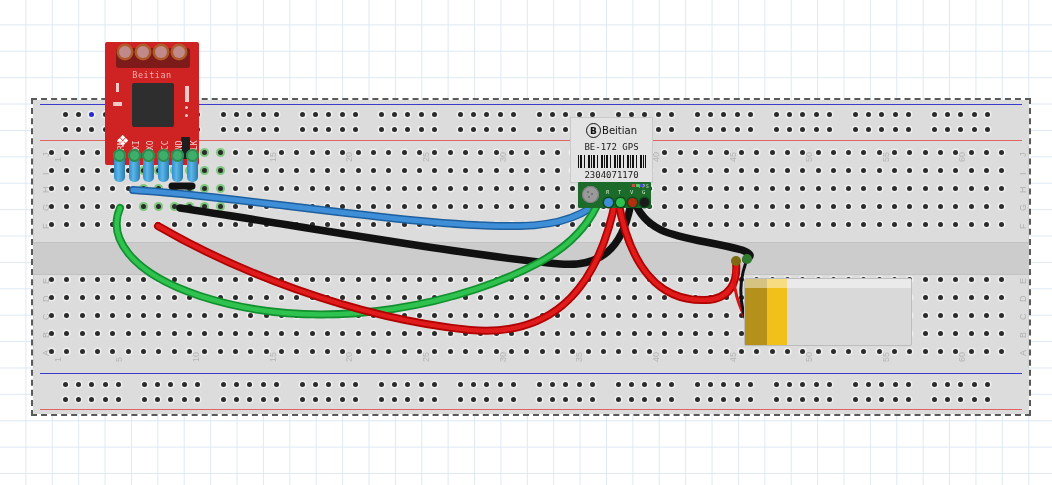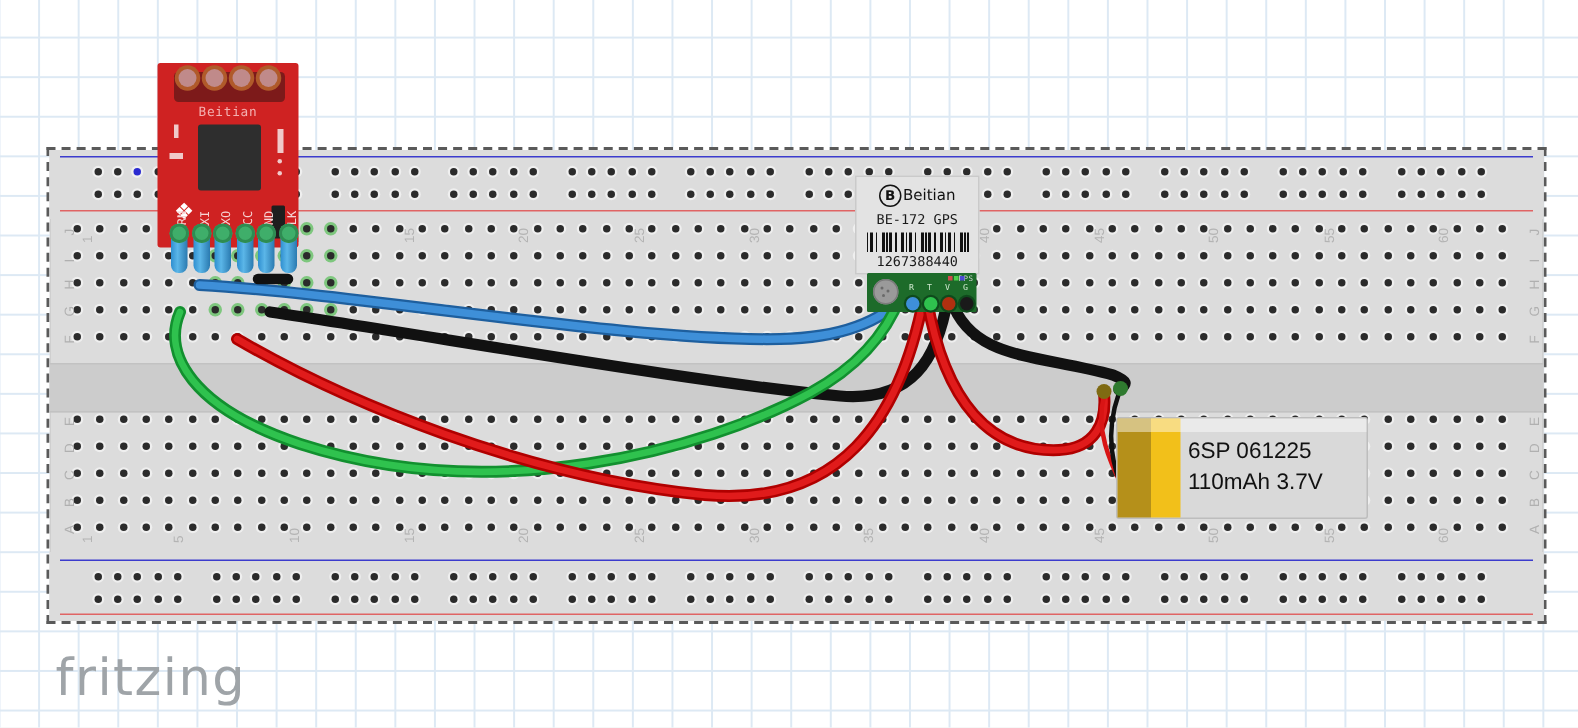--- a/index.html
+++ b/index.html
@@ -1211,21 +1211,21 @@
       </div>
     </div>
 
   <div id="gps-label">
     <div class="brandline">
       <span class="bcircle">B</span>
       <span class="bname">Beitian</span>
     </div>
     <div class="ln" style="margin-top:4px">BE-172 GPS</div>
     <div class="barcode"></div>
-    <div class="ln">1267388440</div>
+    <div class="ln">2304071170</div>
   </div>
 
   <div id="gps-pcb">
     <div class="ant"></div>
     <div class="spk" style="left:9px;top:9px"></div>
     <div class="spk" style="left:13px;top:11px"></div>
     <div class="spk" style="left:10px;top:14px"></div>
     <div class="silk">PPS</div>
     <div class="ledbar" style="right:16px;top:2px;background:#d14b4b"></div>
     <div class="ledbar" style="right:12px;top:2px;background:#4bd14b"></div>
@@ -1239,20 +1239,15 @@
         <div class="gpspinlabel" style="left: 52px;">V</div>
         <div class="gpspin" style="left: 62px; background: rgb(26, 26, 26); box-shadow: rgb(15, 74, 28) 0px 0px 0px 1.5px;"></div>
         <div class="gpspinlabel" style="left: 64px;">G</div>
       </div>
   </div>
 
   <div id="battery">
     <div class="body"></div>
     <div class="gold"></div>
     <div class="sheen"></div>
-    <div class="txt">
-      <div>6SP 061225</div>
-      <div>110mAh 3.7V</div>
-    </div>
   </div>
 
-  <div id="logo">fritzing</div>
 </div>
 
 </body></html>

